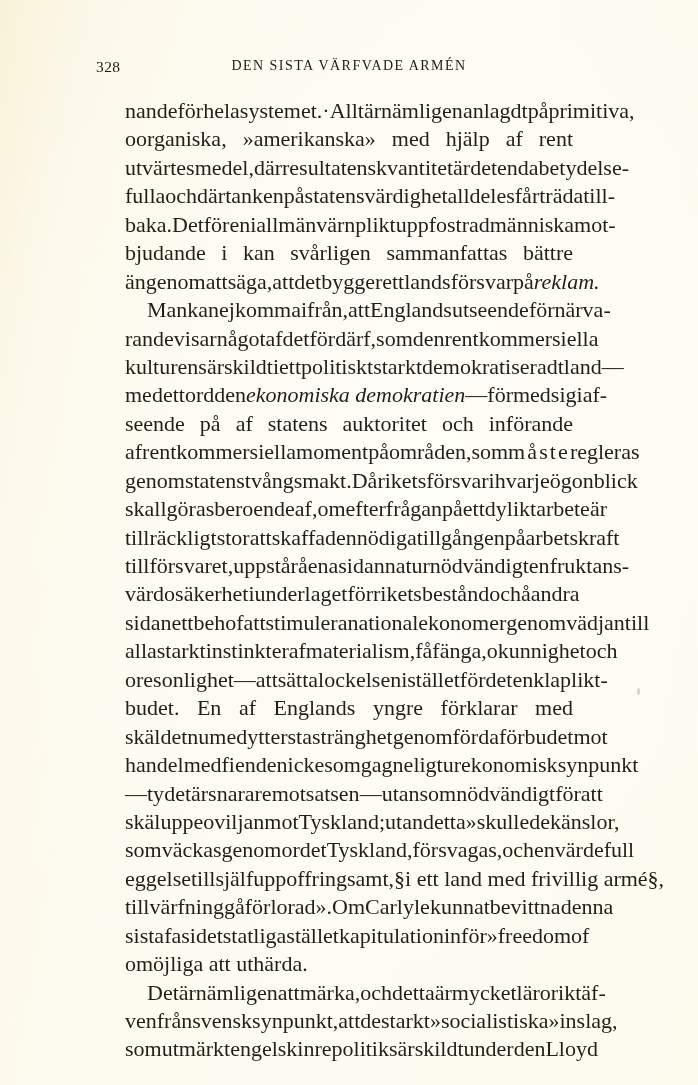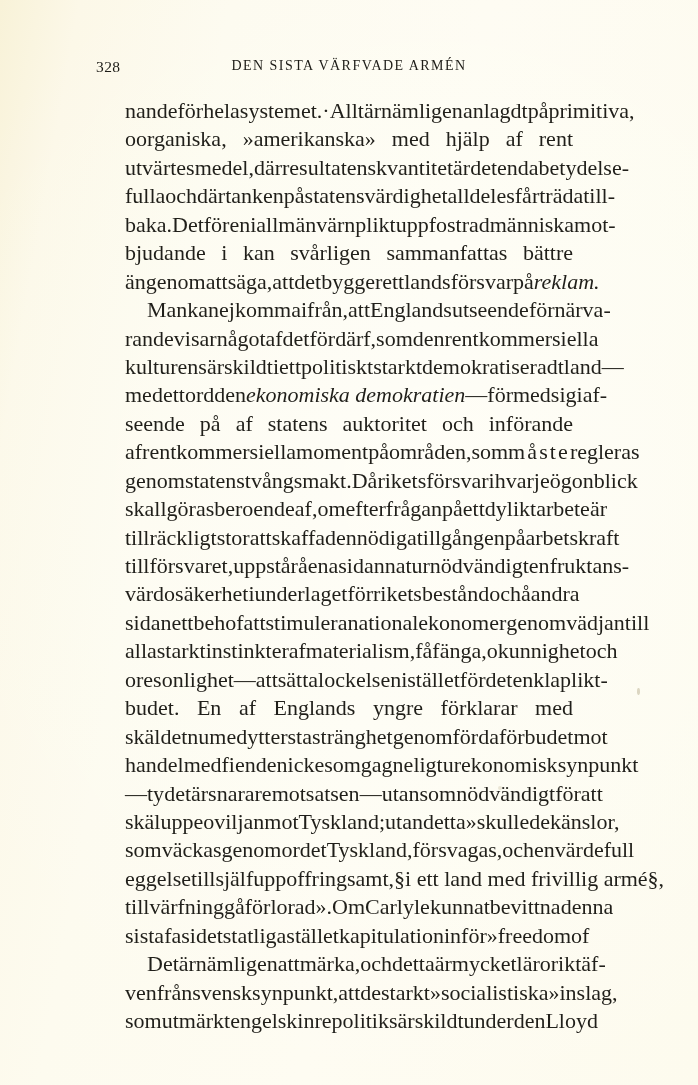--- a/index.html
+++ b/index.html
@@ -469,20 +469,21 @@
           <span class="w">fas</span>
           <span class="w">i</span>
           <span class="w">det</span>
           <span class="w">statliga</span>
           <span class="w">stället</span>
           <span class="w">kapitulation</span>
           <span class="w">inför</span>
           <span class="w">»freedom</span>
           <span class="w">of</span>
         </div>
+        <div class="line last">omöjliga att uthärda.</div>
         <div class="line just">
           <span class="indent"></span>
           <span class="w">Det</span>
           <span class="w">är</span>
           <span class="w">nämligen</span>
           <span class="w">att</span>
           <span class="w">märka,</span>
           <span class="w">och</span>
           <span class="w">detta</span>
           <span class="w">är</span>

